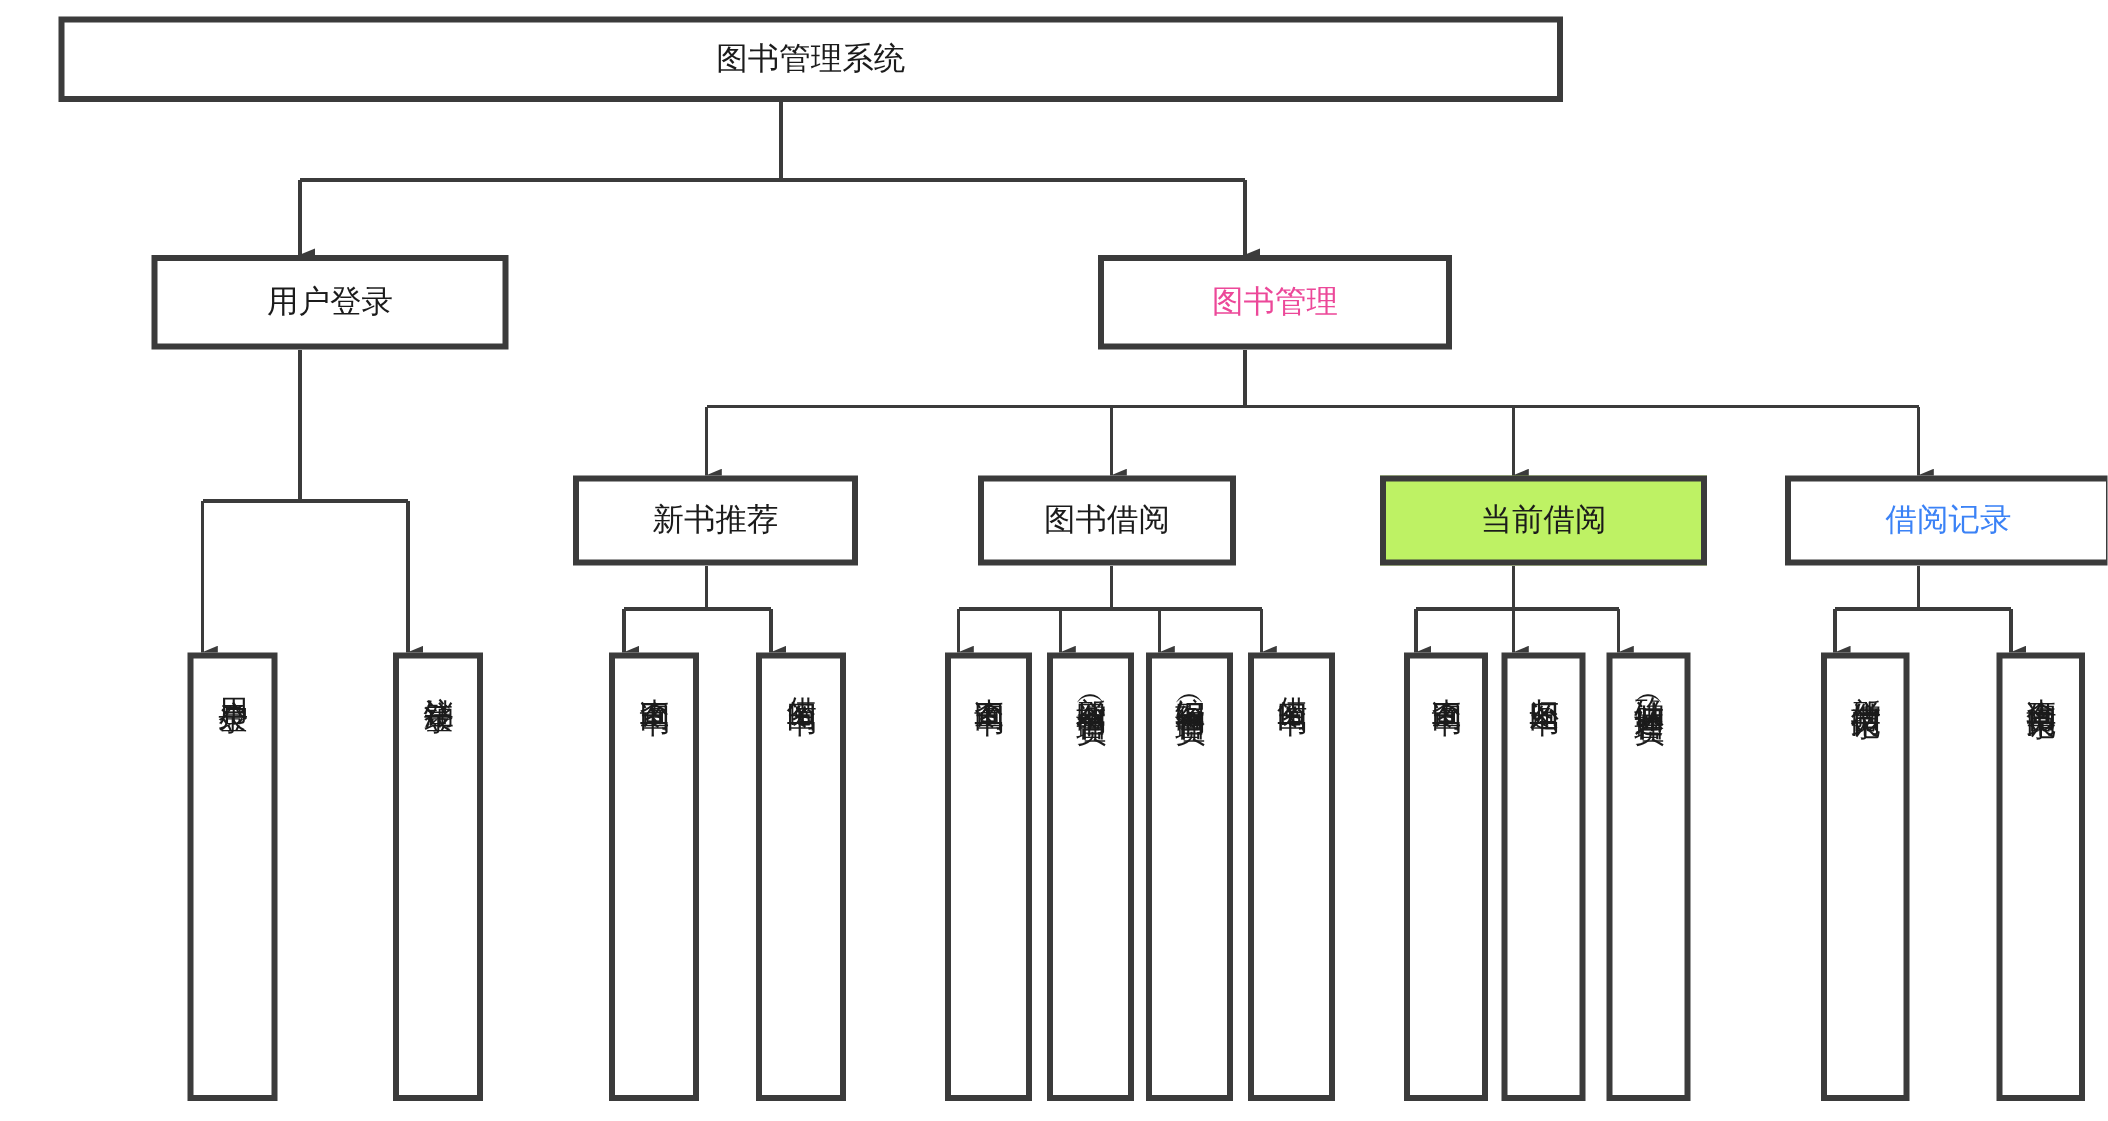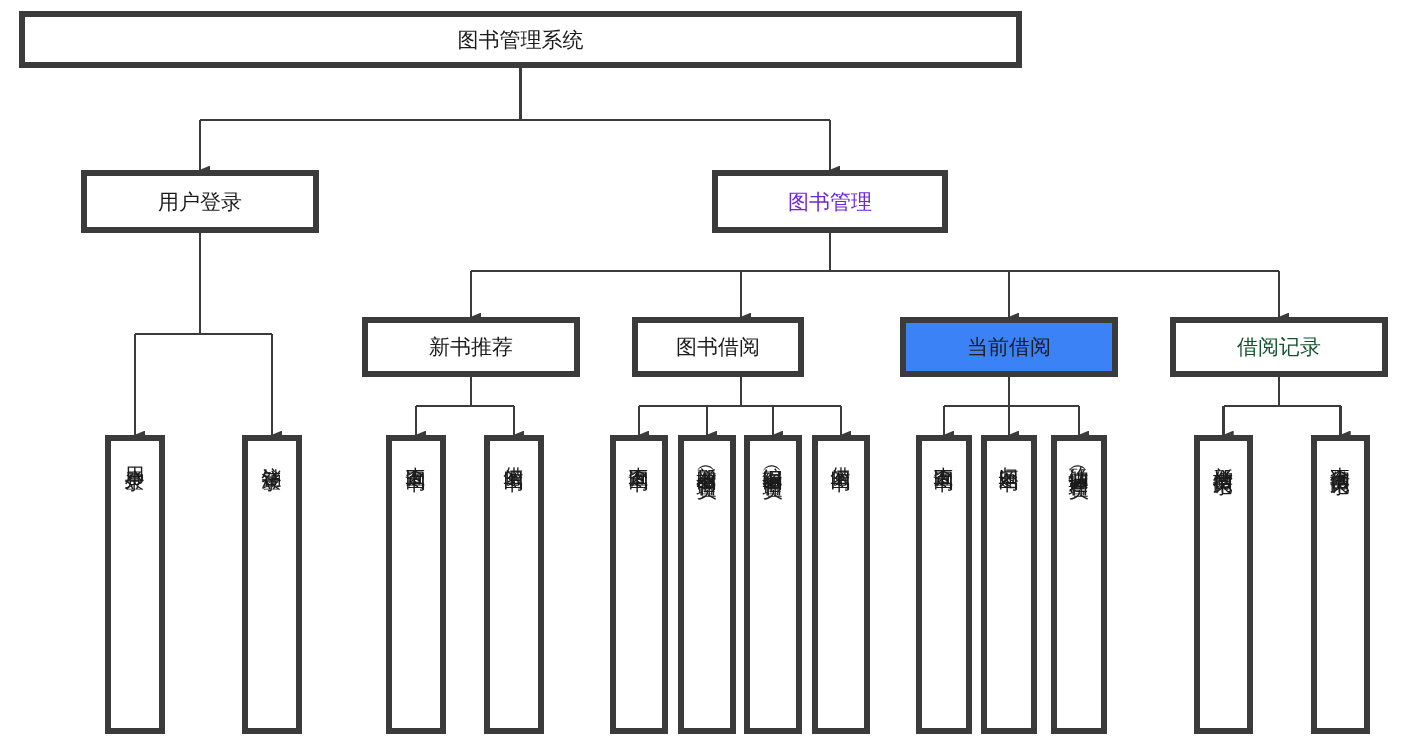--- a/index.html
+++ b/index.html
@@ -25,25 +25,26 @@
     left: 0;
     top: 0;
     width: 1405px;
     height: 747px;
     pointer-events: none;
   }
   .node {
     position: absolute;
     box-sizing: border-box;
     background: #ffffff;
-    border: 6px solid #d946ef;
+    border: 4px solid #d946ef;
     display: flex;
     align-items: center;
     justify-content: center;
     overflow: hidden;
+    margin-left: 20px;
   }
   .node .label {
     color: #1b1b1b;
     text-align: center;
     line-height: 1.12;
     white-space: pre;
   }
   .node.horizontal .label {
     font-size: 21px;
     writing-mode: horizontal-tb;
@@ -117,33 +118,33 @@
   </svg>
 
   <div id="node-layer">
       <div class="node horizontal" style="left: 19px; top: 11px; width: 1003px; height: 57px; border-color: rgb(59, 59, 59); background: rgb(255, 255, 255);">
         <span class="label" style="color: rgb(27, 27, 27);">图书管理系统</span>
       </div>
       <div class="node horizontal" style="left: 81px; top: 170px; width: 238px; height: 63px; border-color: rgb(59, 59, 59); background: rgb(255, 255, 255);">
         <span class="label" style="color: rgb(27, 27, 27);">用户登录</span>
       </div>
       <div class="node horizontal" style="left: 712px; top: 170px; width: 236px; height: 63px; border-color: rgb(59, 59, 59); background: rgb(255, 255, 255);">
-        <span class="label" style="color: #6d28d9;">图书管理</span>
+        <span class="label" style="color: #ec4899;">图书管理</span>
       </div>
-      <div class="node horizontal" style="left: 362px; top: 317px; width: 218px; height: 60px; border-color: rgb(59, 59, 59); background: rgb(255, 255, 255);">
+      <div class="node horizontal" style="left: 362px; top: 317px; width: 190px; height: 60px; border-color: rgb(59, 59, 59); background: rgb(255, 255, 255);">
         <span class="label" style="color: rgb(27, 27, 27);">新书推荐</span>
       </div>
       <div class="node horizontal" style="left: 632px; top: 317px; width: 172px; height: 60px; border-color: rgb(59, 59, 59); background: rgb(255, 255, 255);">
         <span class="label" style="color: rgb(27, 27, 27);">图书借阅</span>
       </div>
-      <div class="node horizontal" style="left: 900px; top: 317px; width: 218px; height: 60px; border-color: rgb(59, 59, 59); background: #3b82f6;">
+      <div class="node horizontal" style="left: 900px; top: 317px; width: 218px; height: 60px; border-color: rgb(59, 59, 59); background: #bef264;">
         <span class="label" style="color: rgb(27, 27, 27);">当前借阅</span>
       </div>
       <div class="node horizontal" style="left: 1170px; top: 317px; width: 218px; height: 60px; border-color: rgb(59, 59, 59); background: rgb(255, 255, 255);">
-        <span class="label" style="color: #14532d;">借阅记录</span>
+        <span class="label" style="color: #3b82f6;">借阅记录</span>
       </div>
       <div class="node vertical" style="left: 105px; top: 435px; width: 60px; height: 299px; border-color: rgb(59, 59, 59); background: rgb(255, 255, 255);">
         <span class="label" style="color: rgb(27, 27, 27);">用户登录</span>
       </div>
       <div class="node vertical" style="left: 242px; top: 435px; width: 60px; height: 299px; border-color: rgb(59, 59, 59); background: rgb(255, 255, 255);">
         <span class="label" style="color: rgb(27, 27, 27);">注销登录</span>
       </div>
       <div class="node vertical" style="left: 386px; top: 435px; width: 60px; height: 299px; border-color: rgb(59, 59, 59); background: rgb(255, 255, 255);">
         <span class="label" style="color: rgb(27, 27, 27);">查询图书</span>
       </div>

